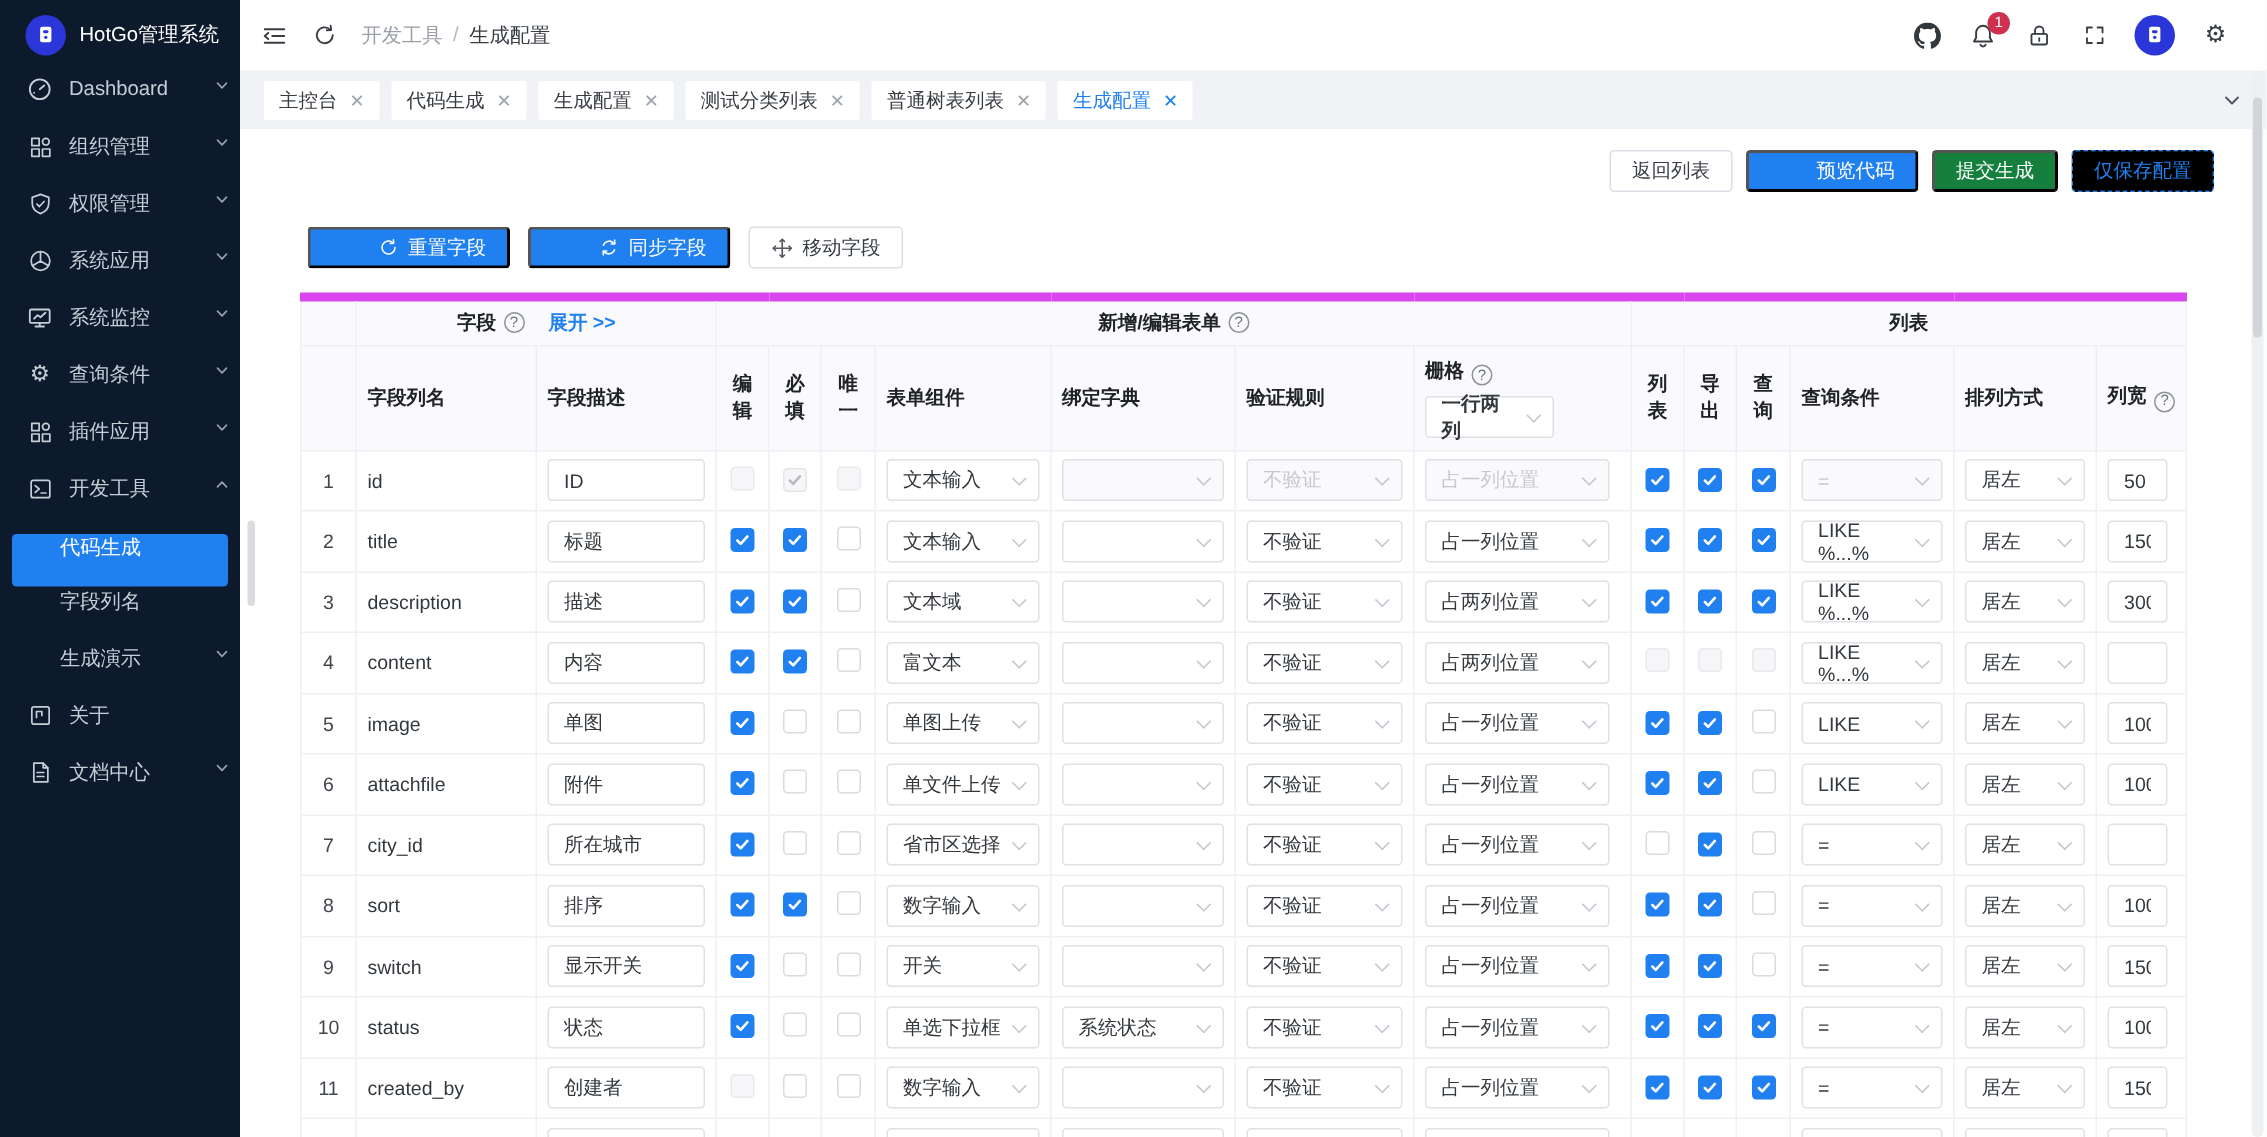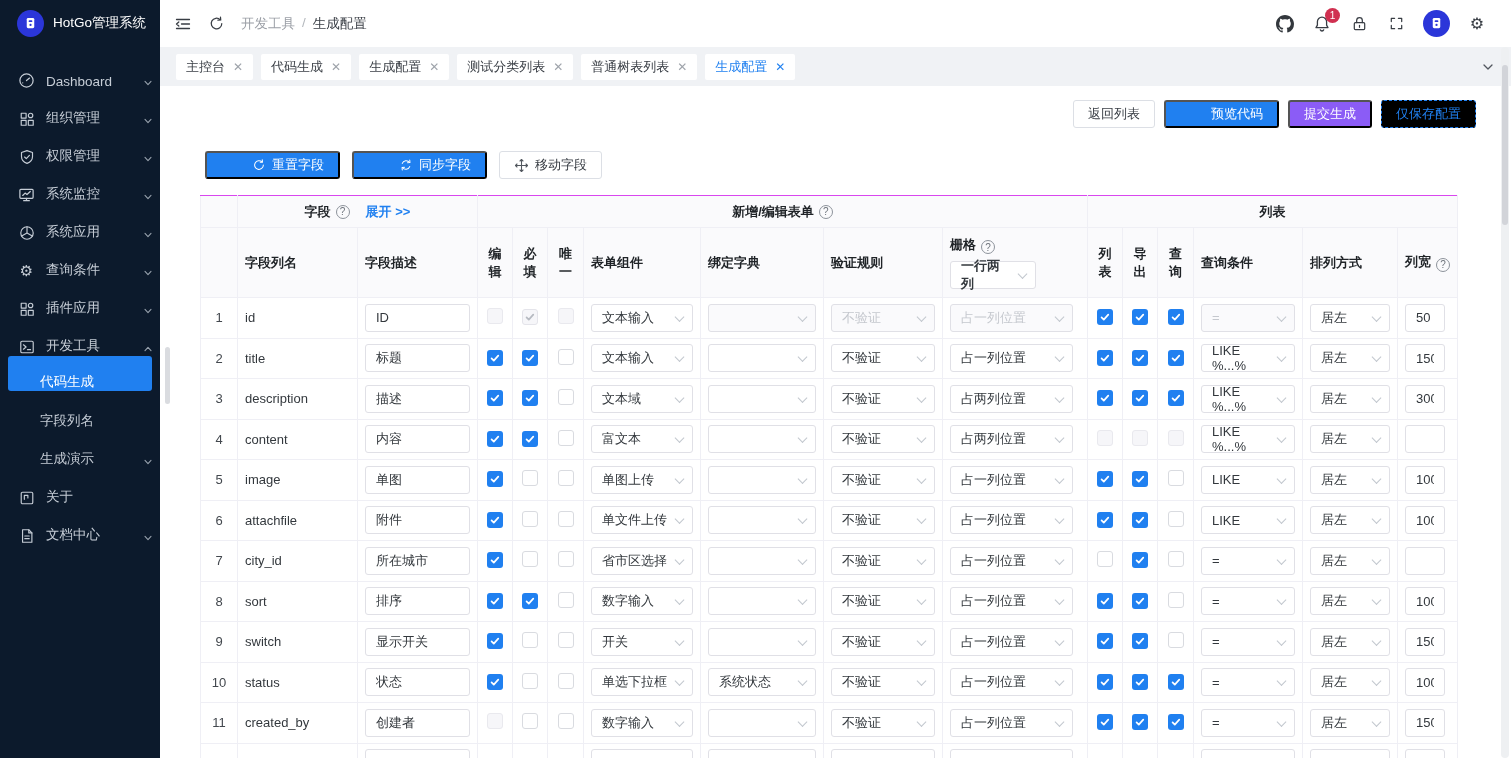--- a/index.html
+++ b/index.html
@@ -6,21 +6,21 @@
   html,body { width:1511px; height:758px; overflow:hidden; }
   body { font-family:"Liberation Sans","DejaVu Sans",sans-serif; font-size:13px; color:#33383d;
          display:flex; background:#f0f2f5; }
 
   
   .sidebar { width:160px; flex:0 0 160px; background:#0c1a2c; color:#c6cdd6; height:758px; position:relative; z-index:5; }
   .logo-row { height:46px; display:flex; align-items:center; padding-left:17px; gap:9px; }
   .logo-circle { width:27px; height:27px; border-radius:50%; background:#2b36d9; display:flex; align-items:center; justify-content:center; flex:0 0 27px; }
   .logo-text { color:#fff; font-size:13.5px; white-space:nowrap; }
   .menu { padding-top:5px; }
-  .menu-item { height:38px; display:flex; align-items:flex-end; padding:0 6px 0 18px; gap:11px; font-size:13.5px; cursor:pointer; color:#c6cdd6; }
+  .menu-item { height:38px; display:flex; align-items:flex-start; padding:0 6px 0 18px; gap:11px; font-size:13.5px; cursor:pointer; color:#c6cdd6; }
   .menu-item .mi-icon { width:17px; height:17px; display:flex; align-items:center; justify-content:center; flex:0 0 17px; }
   .menu-item .mi-label { white-space:nowrap; }
   .menu-item .mi-chev { margin-left:auto; display:flex; color:#97a1ac; }
   .menu-item.lvl2 { padding-left:40px; }
   .menu-item.active { background:#2080f0; color:#fff; border-radius:3px; margin:1px 8px; padding-left:32px; height:35px; }
   svg.ic { stroke:currentColor; fill:none; stroke-width:1.3; stroke-linecap:round; stroke-linejoin:round; }
   .gear-char { font-size:16px; line-height:1; }
 
   
   .main { flex:1; display:flex; flex-direction:column; position:relative; }
@@ -43,29 +43,29 @@
 
   .content { flex:1; background:#fff; padding:14px 0 0 32px; position:relative; overflow:hidden; }
   .ctabs-row { display:flex; align-items:center; }
   .ctab { height:33px; display:flex; align-items:center; padding:0 17px; background:#f4f4f6; border:1px solid #e7e7ec;
           border-radius:3px; margin-right:-1px; color:#383d44; cursor:pointer; font-size:13.5px; }
   .ctab.active { background:#fff; color:#2080f0; }
   .actions { margin-left:auto; margin-right:35px; display:flex; gap:9px; }
   .btn { height:28px; border-radius:3px; display:flex; align-items:center; padding:0 14px; font-size:13px; cursor:pointer; white-space:nowrap; }
   .btn-plain { background:#fff; border:1px solid #dcdfe5; color:#383d44; }
   .btn-blue  { background:#2080f0; color:#fff;padding-left:45px; }
-  .btn-green { background:#8b5cf6; color:#fff; }
+  .btn-green { background:#15803d; color:#fff; }
   .btn-dashed{ background:#000000; border:1px dashed #2080f0; color:#2080f0; }
   .toolbar { margin:23px 0 0 13px; display:flex; gap:12px; }
   .btn .b-ic { display:flex; margin-right:6px; }
 
   
   table.gen { border-collapse:collapse; table-layout:fixed; width:1257px; margin:16px 0 0 8px; }
   table.gen td, table.gen th { border-right:1px solid #efeff5; border-bottom:1px solid #efeff5; padding:0 7px; font-weight:normal; }
-  table.gen tr.grp th { border-top:1px solid #d946ef; }
+  table.gen tr.grp th { border-top:6px solid #d946ef; }
   table.gen td:first-child, table.gen th:first-child { border-left:1px solid #efeff5; }
   tr.grp th { height:32px; background:#fafafc; text-align:center; font-weight:600; color:#1f2327; }
   tr.cols th { height:70px; background:#fafafc; text-align:left; font-weight:600; color:#1f2327; vertical-align:middle; }
   tr.cols th.ctr { text-align:center; }
   tbody tr { height:40.5px; background:#fff; }
   td.ctr { text-align:center; }
   .expand-link { color:#2080f0; margin-left:16px; cursor:pointer; font-weight:600; }
   .qmark { display:inline-flex; width:14px; height:14px; border:1px solid #8d939b; border-radius:50%; color:#6d737b;
            font-size:10px; align-items:center; justify-content:center; margin-left:5px; vertical-align:-2px; font-weight:400; }
   .grp-inner { display:flex; align-items:center; justify-content:center; }
@@ -148,41 +148,41 @@
         </span>
         <span class="mi-label">权限管理</span>
         <span class="mi-chev">
           <svg class="ic" width="12" height="12" viewBox="0 0 14 14" stroke-width="1.6">
             <path d="M3.5 5.2L7 8.8l3.5-3.6"></path>
           </svg>
         </span>
       </div>
       <div class="menu-item">
         <span class="mi-icon">
+          <svg class="ic" width="16" height="16" viewBox="0 0 18 18">
+            <circle cx="9" cy="9" r="7"></circle>
+            <path d="M9 9V2M9 9l6 3.5M9 9L3 12.5"></path>
+          </svg>
+        </span>
+        <span class="mi-label">系统应用</span>
+        <span class="mi-chev">
+          <svg class="ic" width="12" height="12" viewBox="0 0 14 14" stroke-width="1.6">
+            <path d="M3.5 5.2L7 8.8l3.5-3.6"></path>
+          </svg>
+        </span>
+      </div>
+      <div class="menu-item">
+        <span class="mi-icon">
           <svg class="ic" width="17" height="17" viewBox="0 0 18 18">
             <rect x="2" y="3.5" width="14" height="9.5" rx="1"></rect>
             <path d="M5 10l2.5-2.5 2 1.5L13 5.8"></path>
             <path d="M9 13v2.5M6 15.5h6"></path>
           </svg>
         </span>
         <span class="mi-label">系统监控</span>
-        <span class="mi-chev">
-          <svg class="ic" width="12" height="12" viewBox="0 0 14 14" stroke-width="1.6">
-            <path d="M3.5 5.2L7 8.8l3.5-3.6"></path>
-          </svg>
-        </span>
-      </div>
-      <div class="menu-item">
-        <span class="mi-icon">
-          <svg class="ic" width="16" height="16" viewBox="0 0 18 18">
-            <circle cx="9" cy="9" r="7"></circle>
-            <path d="M9 9V2M9 9l6 3.5M9 9L3 12.5"></path>
-          </svg>
-        </span>
-        <span class="mi-label">系统应用</span>
         <span class="mi-chev">
           <svg class="ic" width="12" height="12" viewBox="0 0 14 14" stroke-width="1.6">
             <path d="M3.5 5.2L7 8.8l3.5-3.6"></path>
           </svg>
         </span>
       </div>
       <div class="menu-item">
         <span class="mi-icon">
           <span class="gear-char" style="font-size:15px">⚙</span>
         </span>

